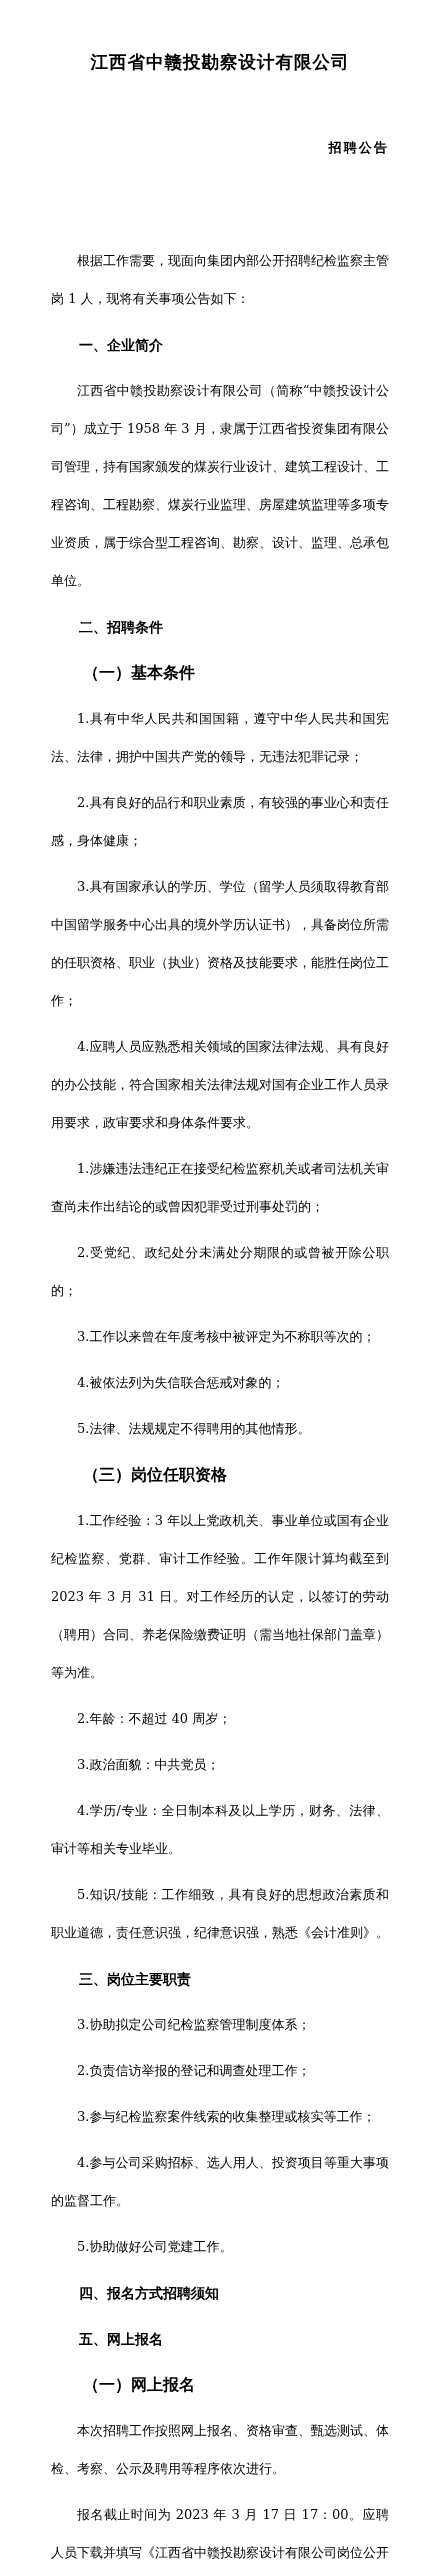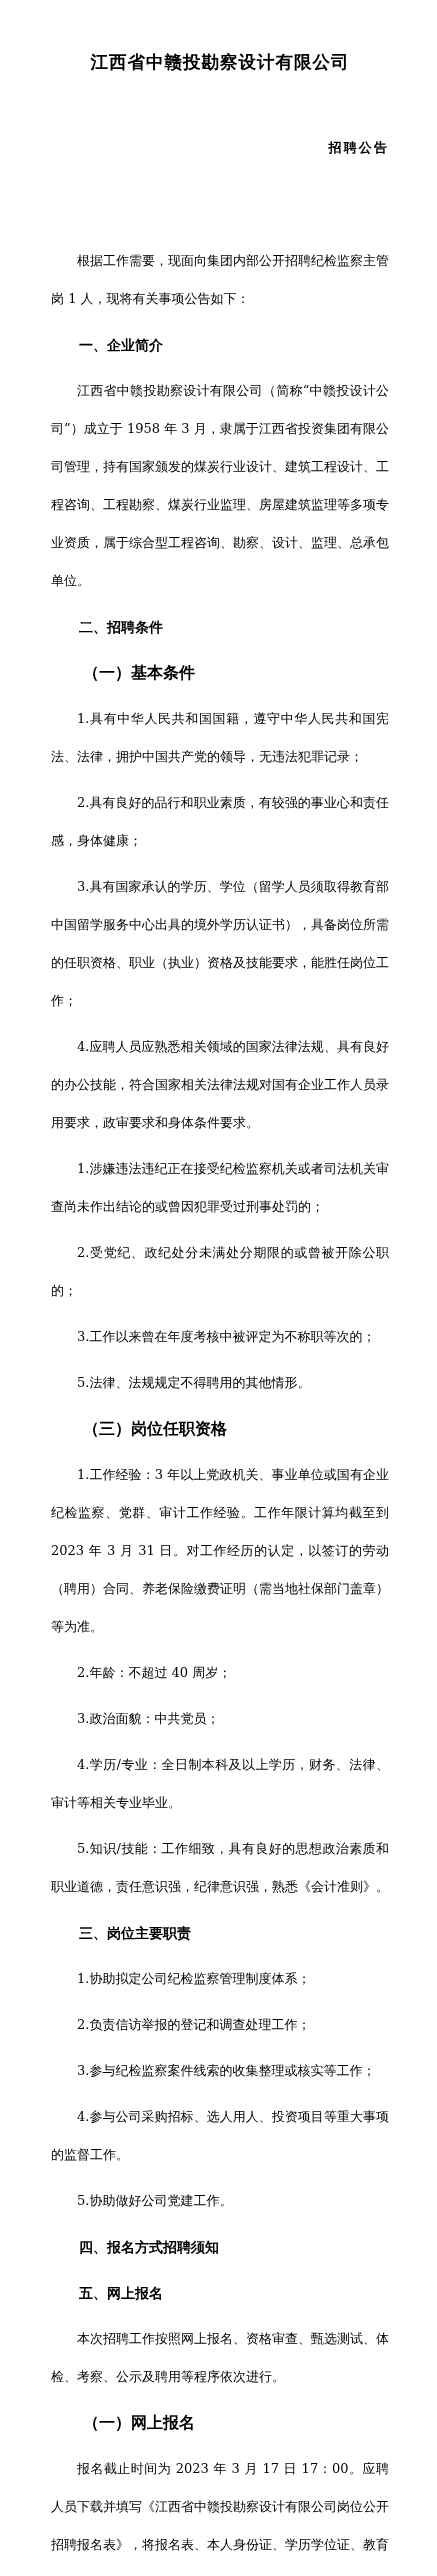--- a/index.html
+++ b/index.html
@@ -61,32 +61,33 @@
     <div class="blk p">江西省中赣投勘察设计有限公司（简称“中赣投设计公司”）成立于 1958 年 3 月，隶属于江西省投资集团有限公司管理，持有国家颁发的煤炭行业设计、建筑工程设计、工程咨询、工程勘察、煤炭行业监理、房屋建筑监理等多项专业资质，属于综合型工程咨询、勘察、设计、监理、总承包单位。</div>
     <div class="blk h1">二、招聘条件</div>
     <div class="blk h2">（一）基本条件</div>
     <div class="blk p">1.具有中华人民共和国国籍，遵守中华人民共和国宪法、法律，拥护中国共产党的领导，无违法犯罪记录；</div>
     <div class="blk p">2.具有良好的品行和职业素质，有较强的事业心和责任感，身体健康；</div>
     <div class="blk p">3.具有国家承认的学历、学位（留学人员须取得教育部中国留学服务中心出具的境外学历认证书），具备岗位所需的任职资格、职业（执业）资格及技能要求，能胜任岗位工作；</div>
     <div class="blk p">4.应聘人员应熟悉相关领域的国家法律法规、具有良好的办公技能，符合国家相关法律法规对国有企业工作人员录用要求，政审要求和身体条件要求。</div>
     <div class="blk p">1.涉嫌违法违纪正在接受纪检监察机关或者司法机关审查尚未作出结论的或曾因犯罪受过刑事处罚的；</div>
     <div class="blk p">2.受党纪、政纪处分未满处分期限的或曾被开除公职的；</div>
     <div class="blk p">3.工作以来曾在年度考核中被评定为不称职等次的；</div>
+    <div class="blk p">4.被依法列为失信联合惩戒对象的；</div>
     <div class="blk p">5.法律、法规规定不得聘用的其他情形。</div>
     <div class="blk h2">（三）岗位任职资格</div>
     <div class="blk p">1.工作经验：3 年以上党政机关、事业单位或国有企业纪检监察、党群、审计工作经验。工作年限计算均截至到 2023 年 3 月 31 日。对工作经历的认定，以签订的劳动（聘用）合同、养老保险缴费证明（需当地社保部门盖章）等为准。</div>
     <div class="blk p">2.年龄：不超过 40 周岁；</div>
     <div class="blk p">3.政治面貌：中共党员；</div>
     <div class="blk p">4.学历/专业：全日制本科及以上学历，财务、法律、审计等相关专业毕业。</div>
     <div class="blk p">5.知识/技能：工作细致，具有良好的思想政治素质和职业道德，责任意识强，纪律意识强，熟悉《会计准则》。</div>
     <div class="blk h1">三、岗位主要职责</div>
-    <div class="blk p">1.协助拟定公司纪检监察管理制度体系；</div>
+    <div class="blk p">3.协助拟定公司纪检监察管理制度体系；</div>
     <div class="blk p">2.负责信访举报的登记和调查处理工作；</div>
     <div class="blk p">3.参与纪检监察案件线索的收集整理或核实等工作；</div>
     <div class="blk p">4.参与公司采购招标、选人用人、投资项目等重大事项的监督工作。</div>
     <div class="blk p">5.协助做好公司党建工作。</div>
     <div class="blk h1">四、报名方式招聘须知</div>
     <div class="blk h1">五、网上报名</div>
+    <div class="blk h2">（一）网上报名</div>
     <div class="blk p">本次招聘工作按照网上报名、资格审查、甄选测试、体检、考察、公示及聘用等程序依次进行。</div>
-    <div class="blk h2">（一）网上报名</div>
     <div class="blk p">报名截止时间为 2023 年 3 月 17 日 17：00。应聘人员下载并填写《江西省中赣投勘察设计有限公司岗位公开招聘报名表》，将报名表、本人身份证、学历学位证、教育部学历证书电子注册备案表、职称技能证书以及其他资质和获奖证书、工作经历和业绩等有关证明材料一并发送至指定邮箱331020505@qq.com，邮件标题及附件标题注明“姓名+学历+应聘 XX 岗+联系方式”。</div>
   </div>
 
 
 </body></html>

